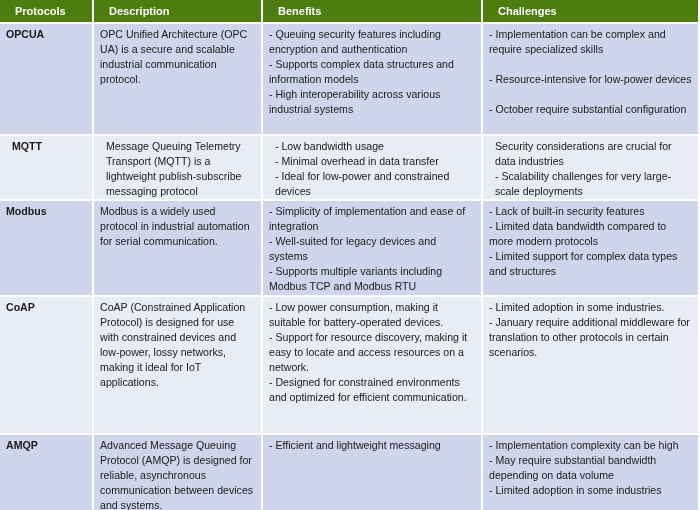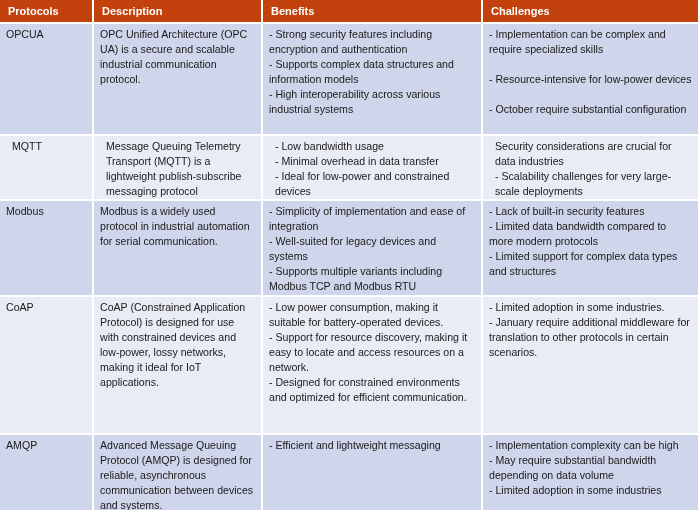--- a/index.html
+++ b/index.html
@@ -11,46 +11,46 @@
       table-layout: fixed;
       font-size: 10.6px;
       line-height: 15px;
       color: #1a1a1a;
     }
     .tbl col.c1 { width: 93px; }
     .tbl col.c2 { width: 169px; }
     .tbl col.c3 { width: 220px; }
     .tbl col.c4 { width: 216px; }
     .tbl th {
-      background: #c2410c;
+      background: #4d7c0f;
       color: #ffffff;
       font-weight: bold;
       text-align: left;
       height: 22px;
-      padding: 0 8px;
+      padding: 0 15px;
       border-right: 2px solid #ffffff;
       border-bottom: 2px solid #ffffff;
       font-size: 11px;
     }
     .tbl td {
       vertical-align: top;
       padding: 3px 6px 0 6px;
       border-right: 2px solid #ffffff;
       border-bottom: 2px solid #ffffff;
       white-space: pre-line;
     }
     .tbl th:last-child, .tbl td:last-child { border-right: none; }
     .tbl tr.odd td { background: #cfd5ea; }
     .tbl tr.even td { background: #e9ebf5; }
     .tbl tr.r1 td { height: 107px; }
     .tbl tr.r2 td { height: 60px; padding-left: 12px; }
     .tbl tr.r3 td { height: 91px; }
     .tbl tr.r4 td { height: 133px; margin-left: 36px; }
     .tbl tr.r5 td { height: 77px; }
-    .proto { font-weight: normal; }
+    .proto { font-weight: bold; }
   </style>
 </head>
 <body>
 
 <table class="tbl">
   <colgroup>
     <col class="c1">
       <col class="c2">
       <col class="c3">
       <col class="c4">
@@ -60,21 +60,21 @@
       <th>Protocols</th>
       <th>Description</th>
       <th>Benefits</th>
       <th>Challenges</th>
     </tr>
   </thead>
   <tbody>
     <tr class="odd r1">
       <td class="proto">OPCUA</td>
       <td>OPC Unified Architecture (OPC UA) is a secure and scalable industrial communication protocol.</td>
-      <td>- Strong security features including encryption and authentication
+      <td>- Queuing security features including encryption and authentication
 - Supports complex data structures and information models
 - High interoperability across various industrial systems</td>
       <td>- Implementation can be complex and require specialized skills
 
 - Resource-intensive for low-power devices
 
 - October require substantial configuration</td>
     </tr>
     <tr class="even r2">
       <td class="proto">MQTT</td>

